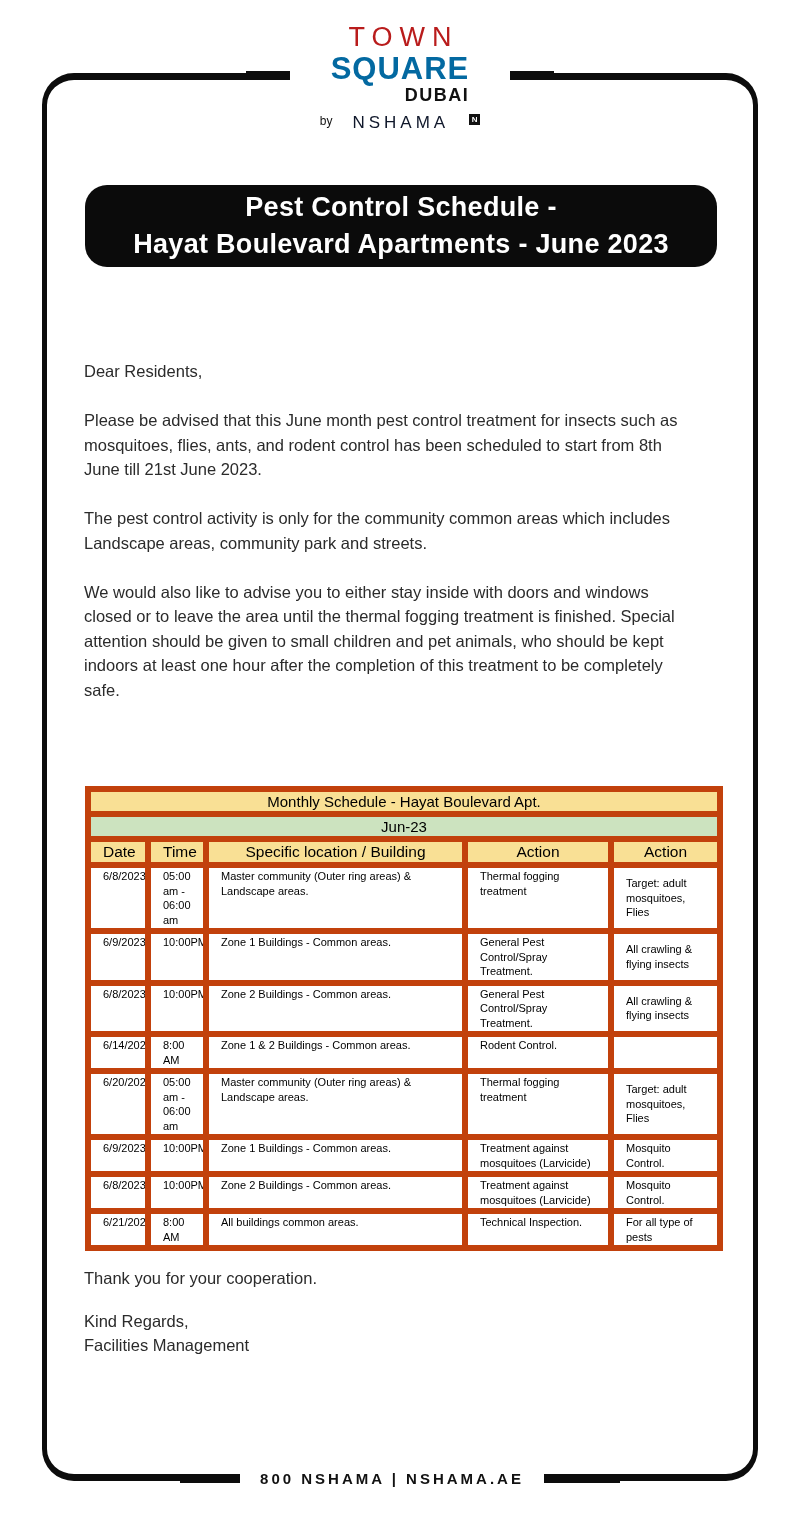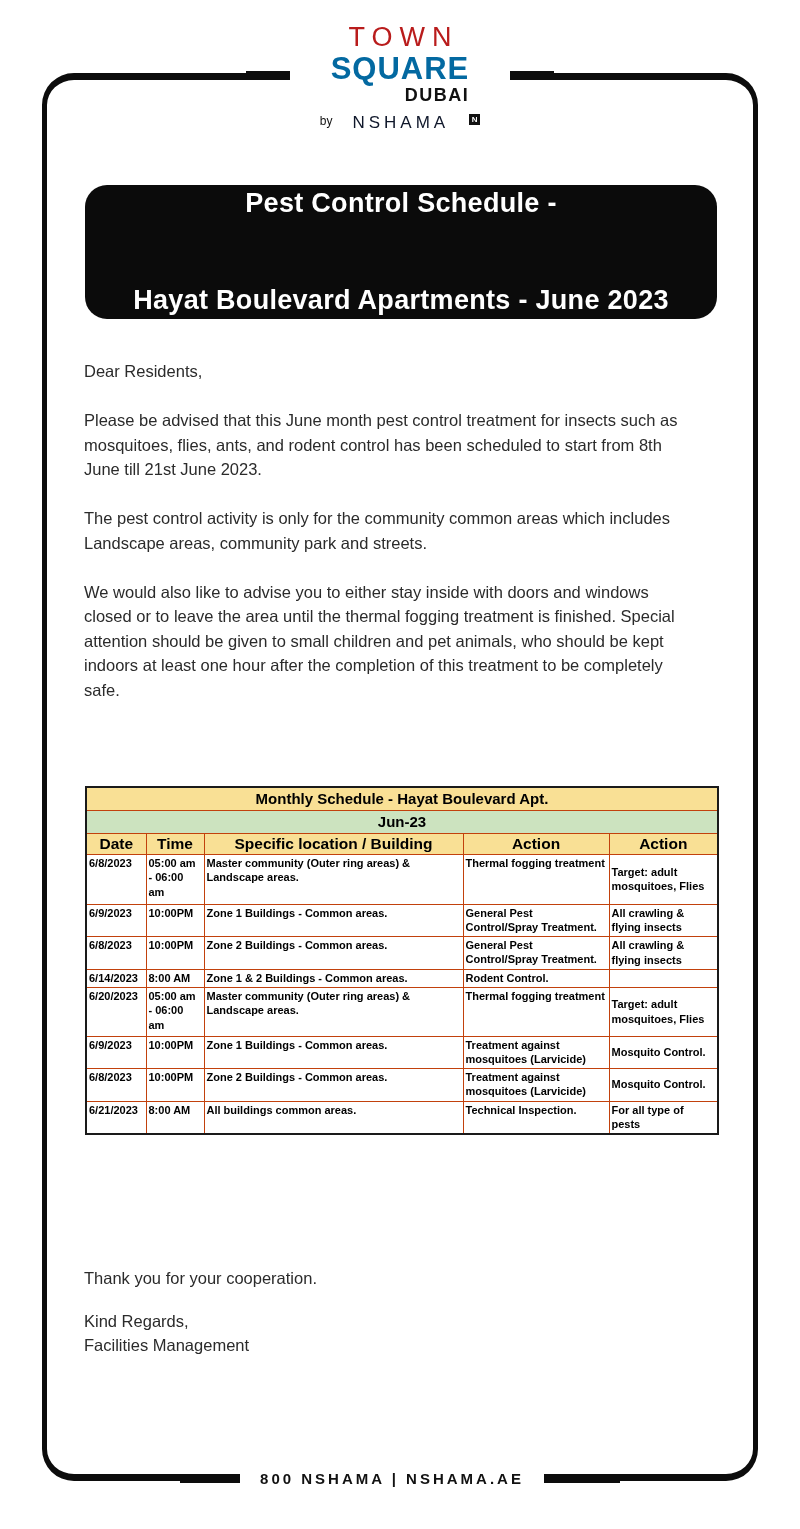--- a/index.html
+++ b/index.html
@@ -23,35 +23,35 @@
   .logo-sq-block{display:flex;flex-direction:column;align-items:flex-end;}
   .logo-square{font-size:31px;font-weight:800;letter-spacing:1px;color:#0369a1;line-height:33px;}
   .logo-dubai{font-size:18px;font-weight:800;letter-spacing:1.5px;color:#111;line-height:19px;margin-top:1px;}
   .logo-byline{margin-top:9px;display:flex;gap:20px;}
   .logo-by{font-size:12px;font-weight:400;color:#111;line-height:14px;padding-bottom:1px;}
   .logo-brand{font-size:17px;font-weight:500;letter-spacing:4px;color:#0f172a;line-height:17px;}
   .logo-mark{width:11px;height:11px;background:#111;color:#fff;font-size:8px;font-weight:700;
              display:flex;align-items:center;justify-content:center;margin-bottom:1px;}
 
   
-  .banner{position:absolute;left:85px;top:185px;width:632px;height:134px;background:#0b0b0b;
-          border-radius:22px;display:flex;flex-direction:column;justify-content:space-between;
+  .banner{position:absolute;left:85px;top:185px;width:632px;height:82px;background:#0b0b0b;
+          border-radius:22px;display:flex;flex-direction:column;justify-content:center;
           align-items:center;z-index:3;}
   .banner div{color:#fff;font-size:27px;font-weight:600;line-height:37px;letter-spacing:.3px;white-space:nowrap;}
 
   
   .letter{position:absolute;left:84px;top:359px;width:600px;font-size:16.5px;line-height:24.5px;color:#2b2b2b;}
   .letter p{margin:0 0 24.5px 0;}
 
   
   .tbl-wrap{position:absolute;left:85px;top:786px;width:632px;}
   table.sched{border-collapse:collapse;width:632px;table-layout:fixed;
               font-family:"Liberation Sans",sans-serif;}
-  table.sched td,table.sched th{border:1px solid #c2410c;box-sizing:border-box;
-              padding:1px 2px;color:#000;font-weight:700;overflow:hidden;}
+  table.sched td,table.sched th{border:6px solid #c2410c;box-sizing:border-box;
+              padding:1px 12px;color:#000;font-weight:400;overflow:hidden;}
   table.sched{border:2px solid #1a1a1a;}
   .row-title td{background:var(--table-yellow,#f9e095);text-align:center;font-size:15px;height:23px;}
   .row-month td{background:var(--table-green,#cce3bf);text-align:center;font-size:15px;height:23px;margin-top:44px;}
   .row-head td{background:var(--table-yellow,#f9e095);text-align:center;font-size:15.5px;height:18px;vertical-align:middle;}
   .data td{font-size:11px;line-height:14.5px;vertical-align:top;}
   .data td.c5{vertical-align:middle;}
   .col1{width:60px;}.col2{width:58px;}.col3{width:259px;}.col4{width:146px;}.col5{width:109px;}
   tr.h50{height:50px;}tr.h32{height:32px;}tr.h33{height:33px;}tr.h18{height:18px;}tr.h49{height:49px;}
 
   

